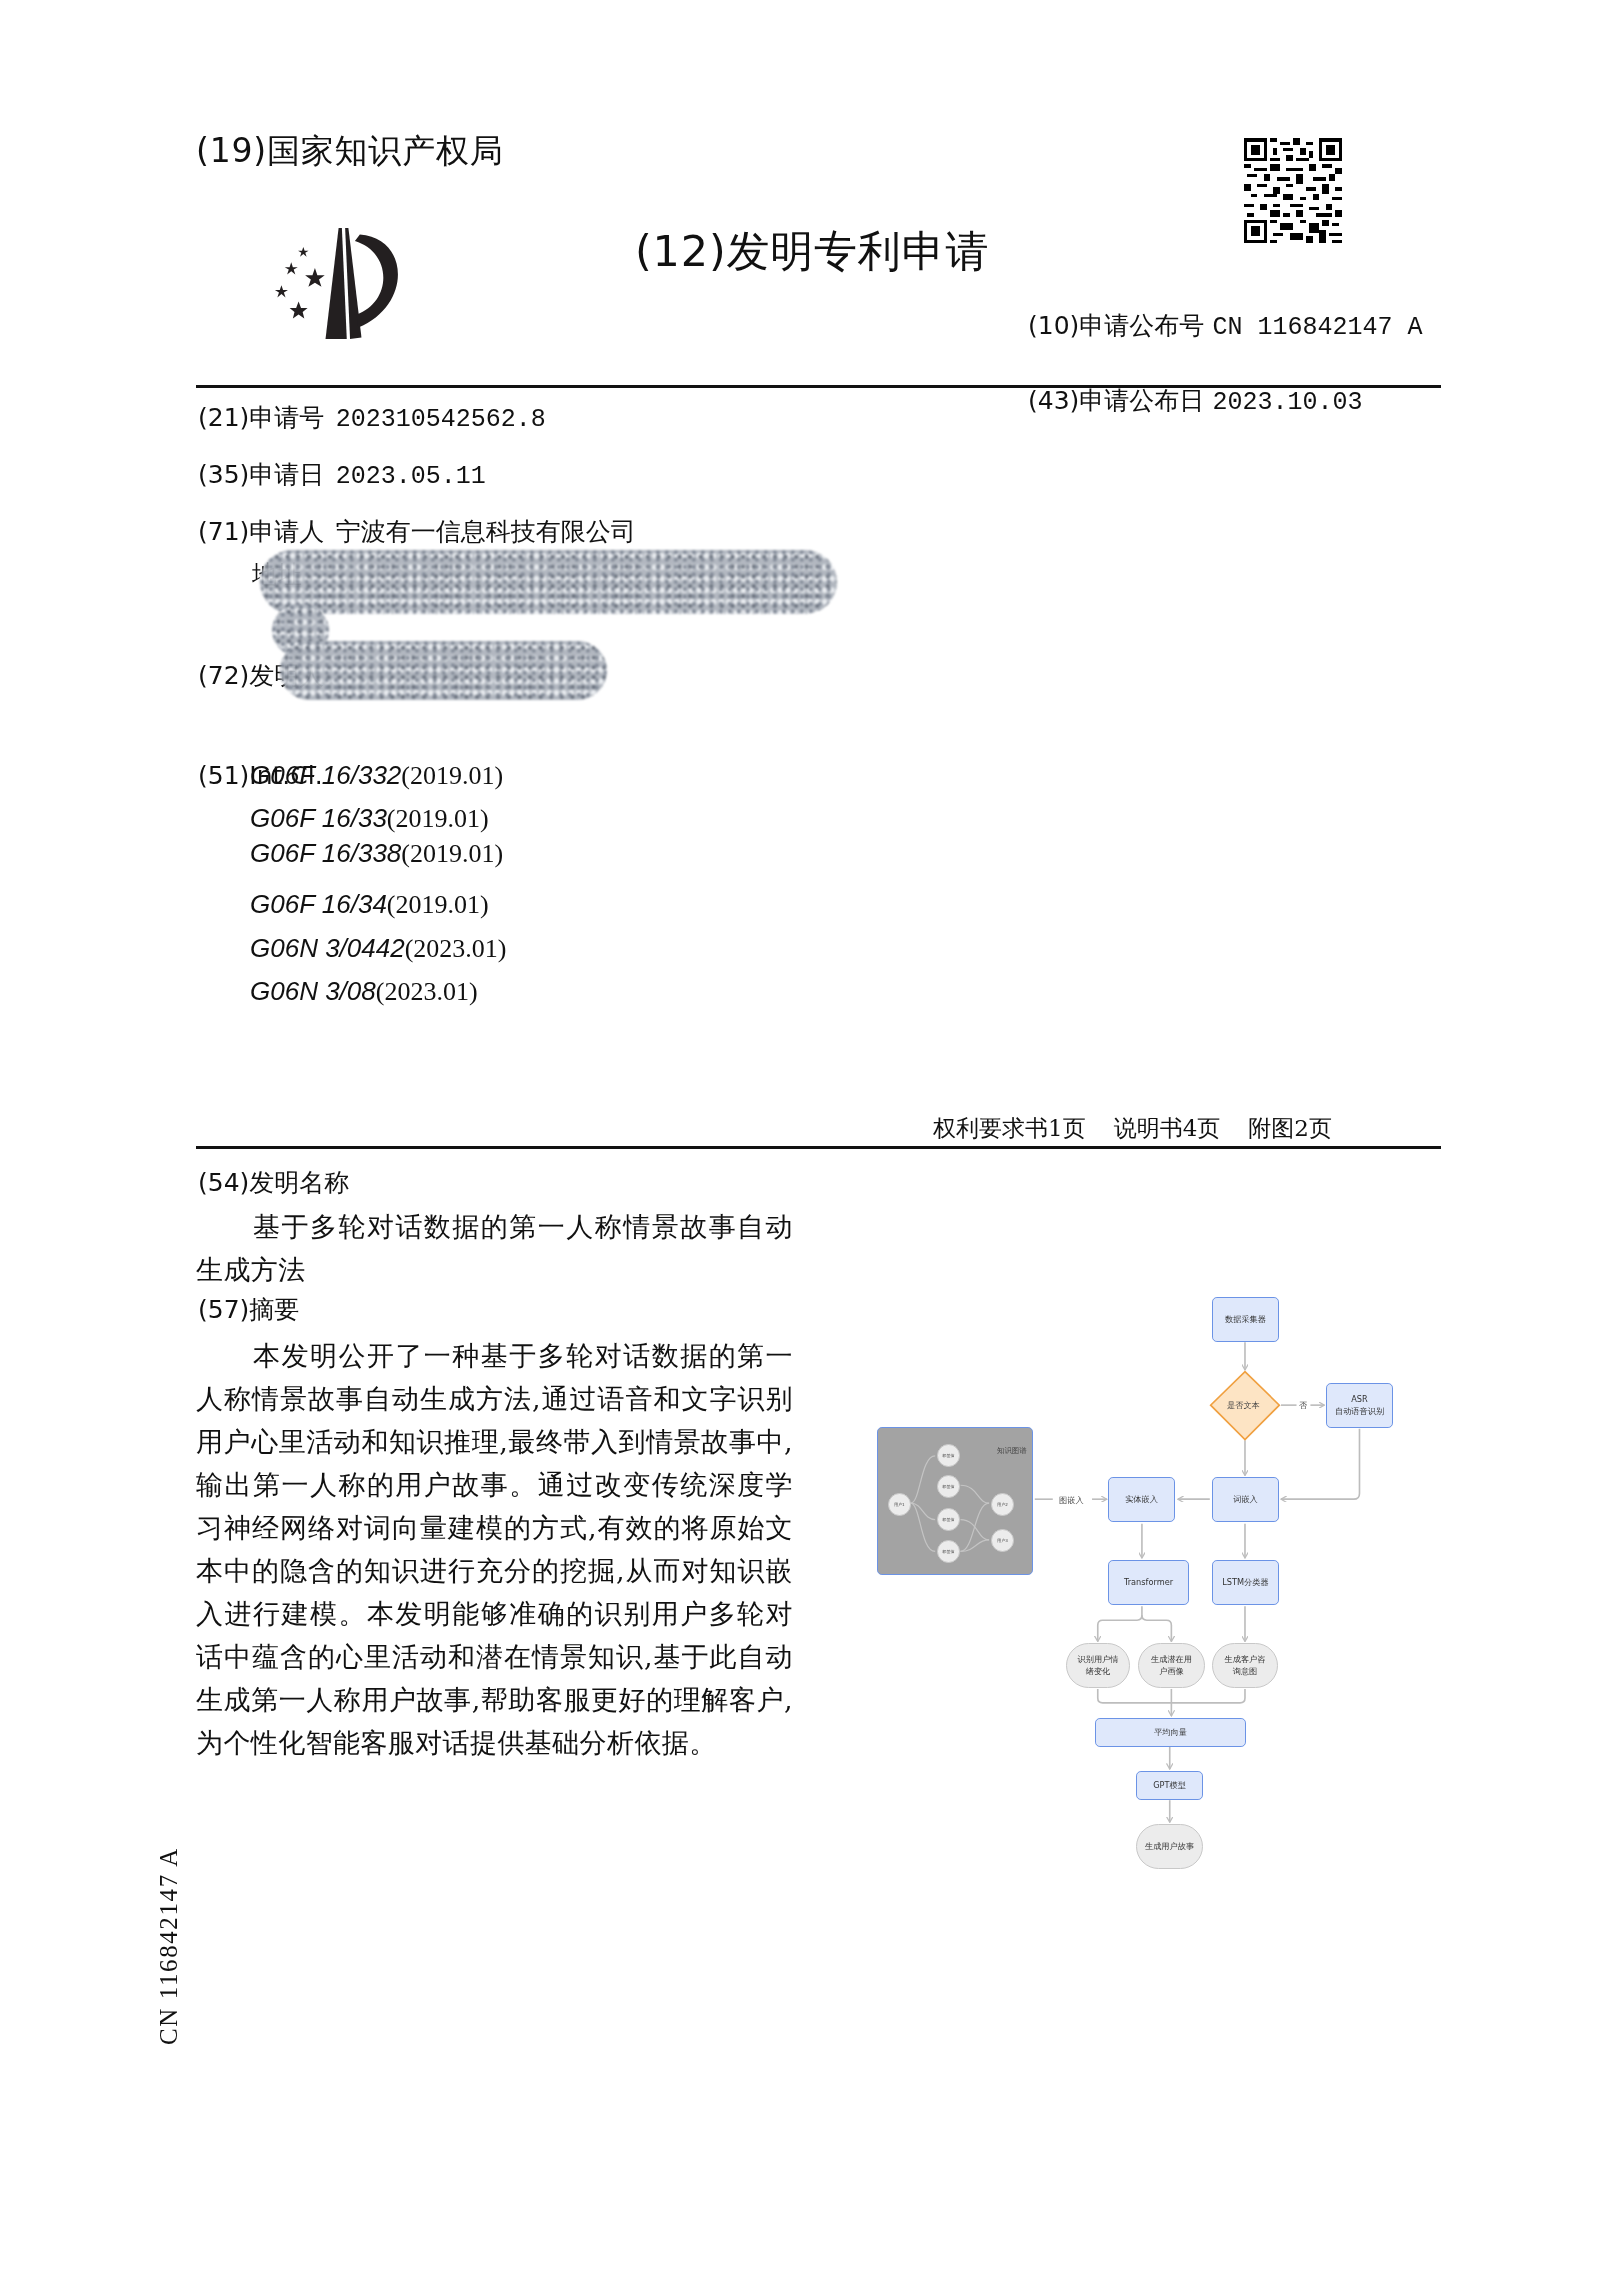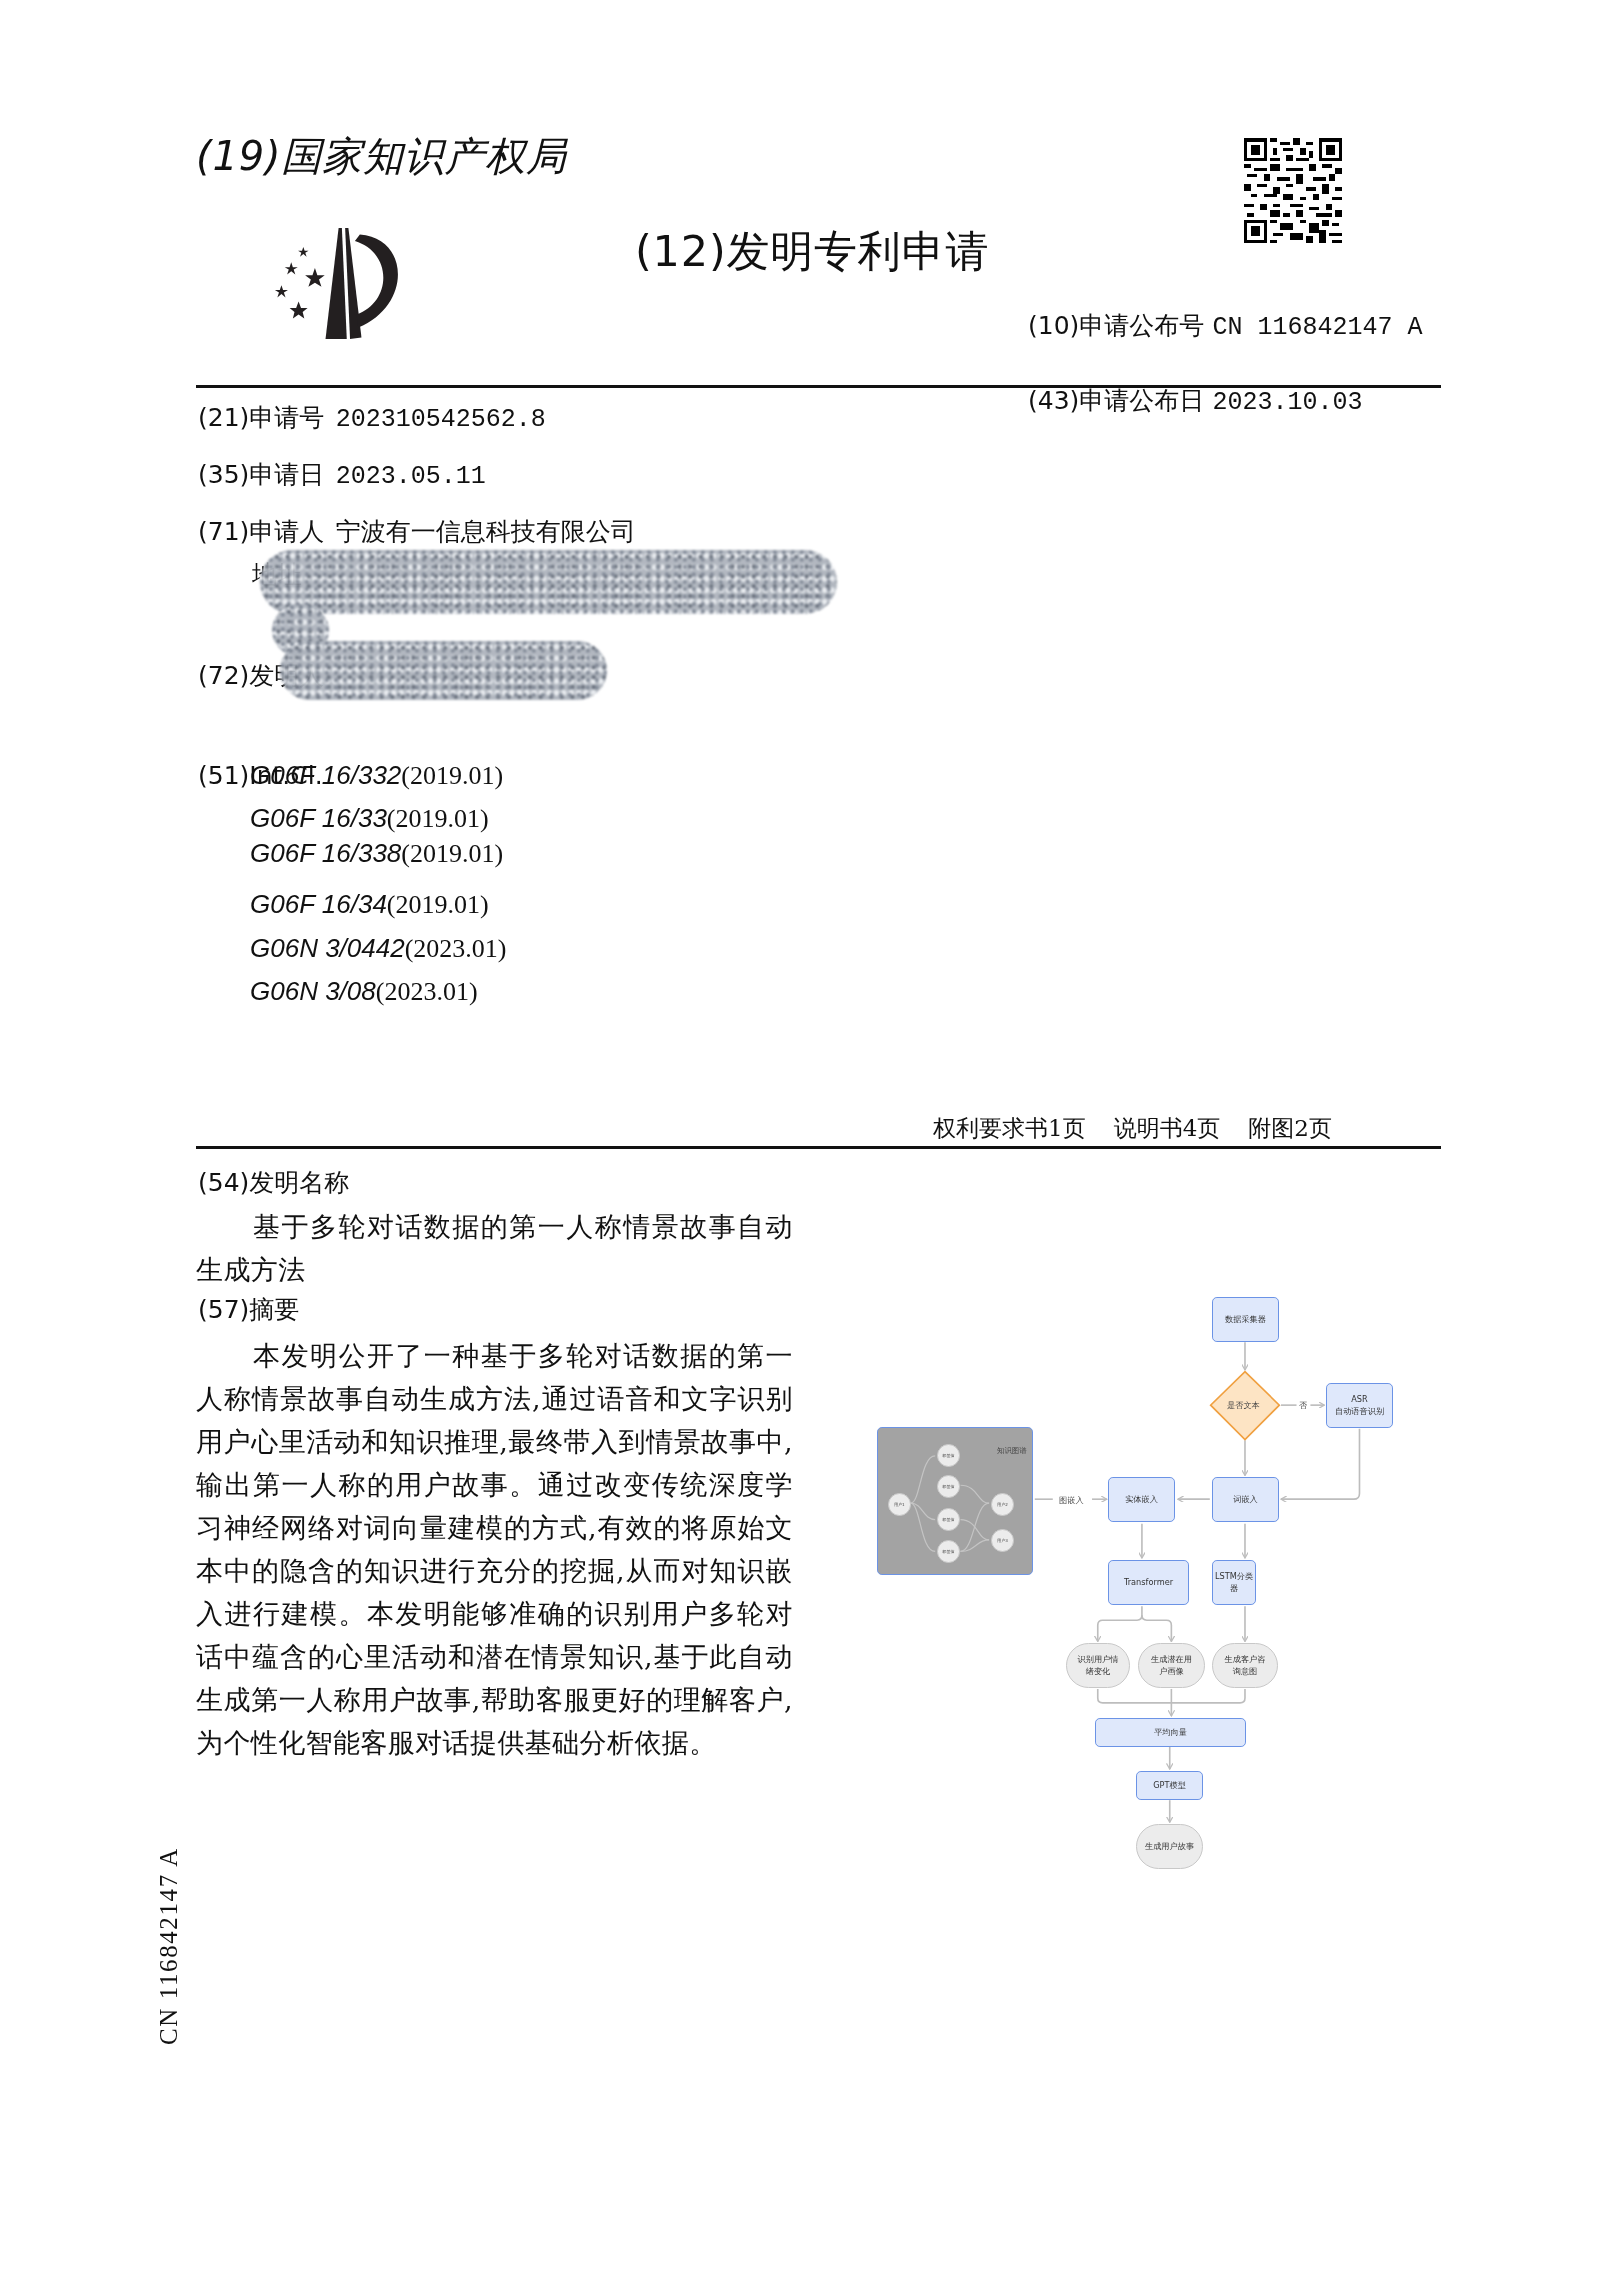--- a/index.html
+++ b/index.html
@@ -1,20 +1,20 @@
 <!DOCTYPE html>
 <html style="font-size:13px"><head>
 <meta charset="utf-8">
 <style>
   html, body { margin:0; padding:0; background:#ffffff; }
   body { width:1623px; height:2295px; position:relative; overflow:hidden; color:#111; font-family:"DejaVu Sans", sans-serif; }
   .abs { position:absolute; }
   .sans { font-family:"DejaVu Sans", sans-serif; }
 
-  .office { left:196px; top:129px; font-size:40px; letter-spacing:0.8px;font-style:italic; }
+  .office { left:196px; top:129px; font-size:33px; letter-spacing:0.8px; }
   .doc-type { left:627px; top:223px; font-size:43px; letter-spacing:0.8px;margin-left:8px; }
   .pub-line { font-size:25px; }
   .pub-line .num { font-family:"Liberation Mono", "DejaVu Sans Mono", monospace; font-size:25px; margin-left:8.2px; }
   .rule { position:absolute; left:196px; width:1245px; height:3.3px; background:#111; }
 
   .field { position:absolute; left:198px; font-size:25px; white-space:nowrap; }
   .field .val { font-family:"Liberation Mono", "DejaVu Sans Mono", monospace; margin-left:11.5px; }
   .field .valcn { font-family:"DejaVu Serif", serif; margin-left:11.5px; }
   .ipc { position:absolute; left:250px; font-size:25px; white-space:nowrap; }
   .ipc .code { font-style:italic; font-family:"Liberation Sans", sans-serif; font-size:26px; }
@@ -261,21 +261,21 @@
     <div class="kg-node" style="left:59px; top:80px;">标签值</div>
     <div class="kg-node" style="left:59px; top:112px;">标签值</div>
     <div class="kg-node" style="left:113px; top:65px;">用户2</div>
     <div class="kg-node" style="left:113px; top:101px;">用户3</div>
   </div>
 
   <div class="fc-label" style="left:1059px; top:1495px;">图嵌入</div>
   <div class="fc-box" style="left:1108px; top:1477px; width:67px; height:45px;">实体嵌入</div>
   <div class="fc-box" style="left:1212px; top:1477px; width:67px; height:45px;">词嵌入</div>
   <div class="fc-box" style="left:1108px; top:1560px; width:81px; height:45px;">Transformer</div>
-  <div class="fc-box" style="left:1212px; top:1560px; width:44px; height:45px;">LSTM分类器</div>
+  <div class="fc-box" style="left:1212px; top:1560px; width:67px; height:45px;">LSTM分类器</div>
 
   <div class="fc-oval" style="left:1066px; top:1643px; width:64px; height:45px; padding:0 8.2px;">识别用户情绪变化</div>
   <div class="fc-oval" style="left:1138px; top:1643px; width:67px; height:45px; padding:0 8.2px;">生成潜在用户画像</div>
   <div class="fc-oval" style="left:1212px; top:1643px; width:66px; height:45px; padding:0 8.2px;">生成客户咨询意图</div>
 
   <div class="fc-box" style="left:1095px; top:1718px; width:151px; height:29px;">平均向量</div>
   <div class="fc-box" style="left:1136px; top:1771px; width:67px; height:29px;">GPT模型</div>
   <div class="fc-oval" style="left:1136px; top:1824px; width:67px; height:45px;">生成用户故事</div>
 </div>
 

